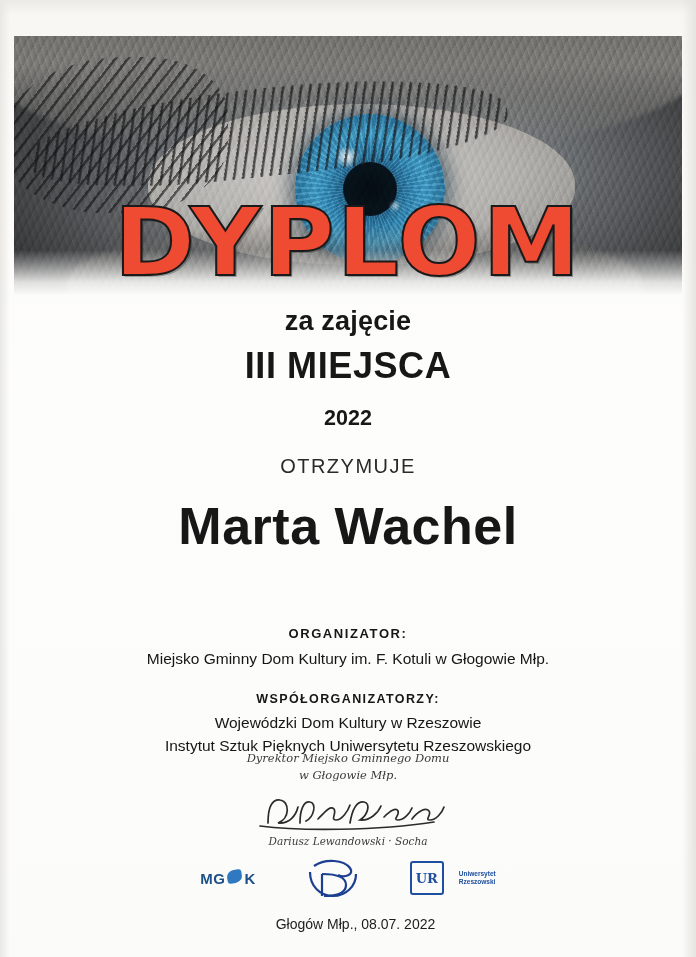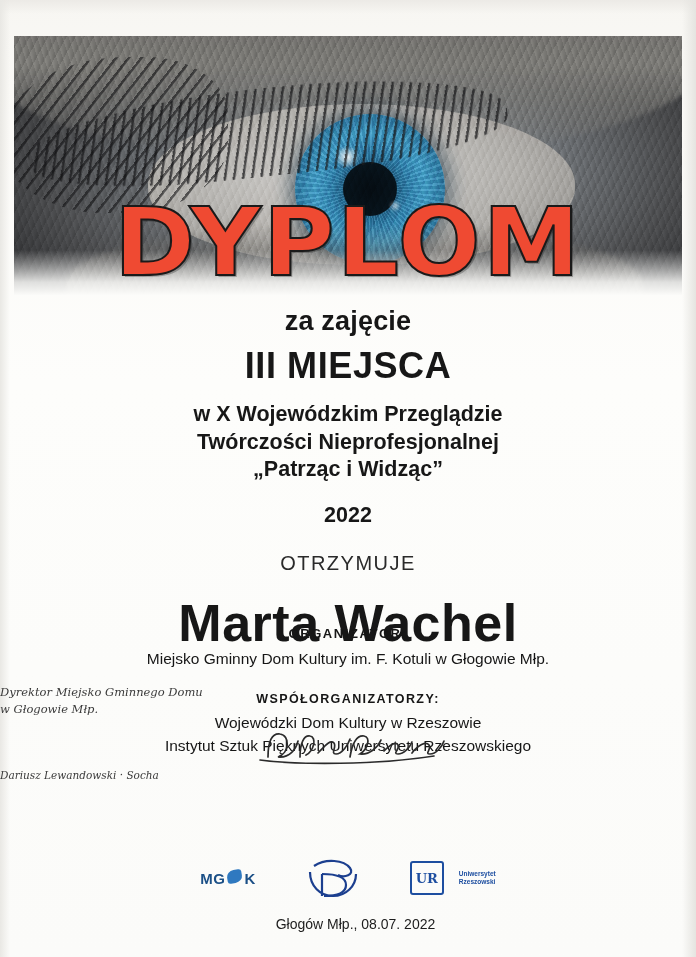--- a/index.html
+++ b/index.html
@@ -285,21 +285,22 @@
     letter-spacing: 1.4px;
     margin-top: 22px;
     margin-bottom: 6px;
   }
 
   
   .signature {
     position: absolute;
     left: 0;
     right: 0;
-    top: 684px;
+    top: 750px;
+    text-align: center;
     color: #2b2b2b;
     z-index: 4;
   }
   .sig-role {
     font-family: "DejaVu Serif", serif;
     font-size: 11.5px;
     font-style: italic;
     line-height: 1.5;
     color: #3a3a3a;
   }
@@ -424,25 +425,20 @@
     <div class="eye-bottom-fade"></div>
   </div>
 
   <div class="title-wrap">
     <div class="title">DYPLOM</div>
   </div>
 
   <div class="body-block">
     <div class="line-sub1">za zajęcie</div>
     <div class="line-place">III MIEJSCA</div>
-    <div class="line-event">
-      <span class="row">w X Wojewódzkim Przeglądzie</span>
-      <span class="row">Twórczości Nieprofesjonalnej</span>
-      <span class="row">„Patrząc i Widząc”</span>
-    </div>
     <div class="line-year">2022</div>
     <div class="line-otrzymuje">OTRZYMUJE</div>
     <div class="line-name">Marta Wachel</div>
   </div>
 
   <div class="orgs">
     <div class="org-head">ORGANIZATOR:</div>
     <div class="org-line">Miejsko Gminny Dom Kultury im. F. Kotuli w Głogowie Młp.</div>
     <div class="coorg-head">WSPÓŁORGANIZATORZY:</div>
     <div class="org-line">Wojewódzki Dom Kultury w Rzeszowie</div>

